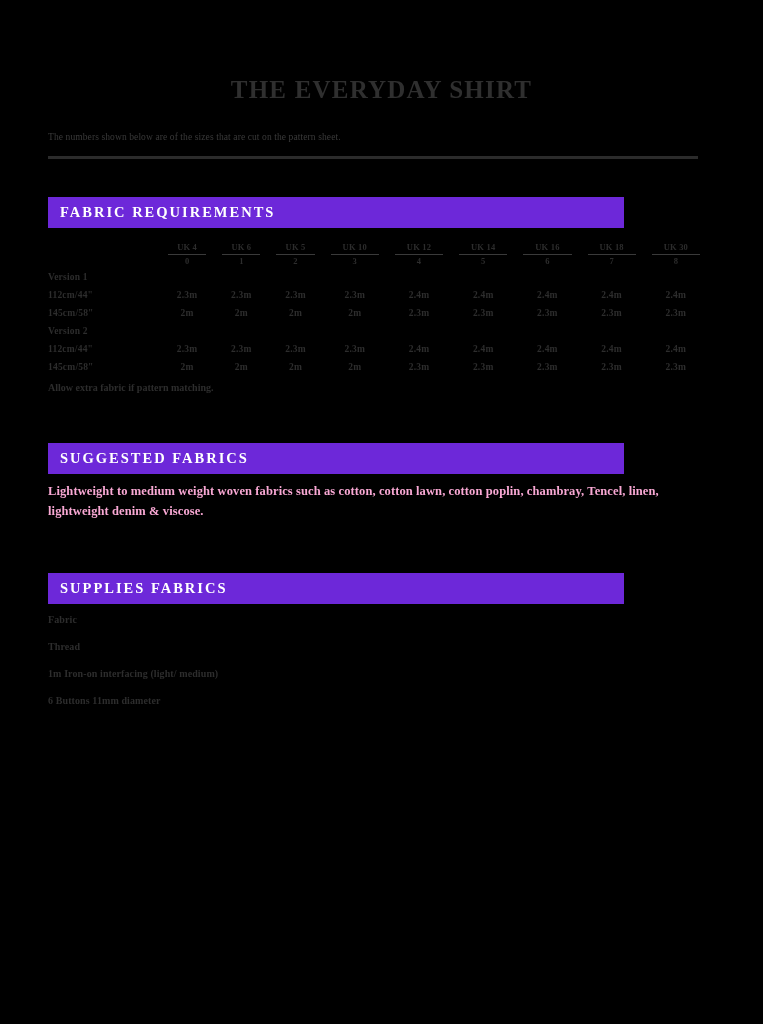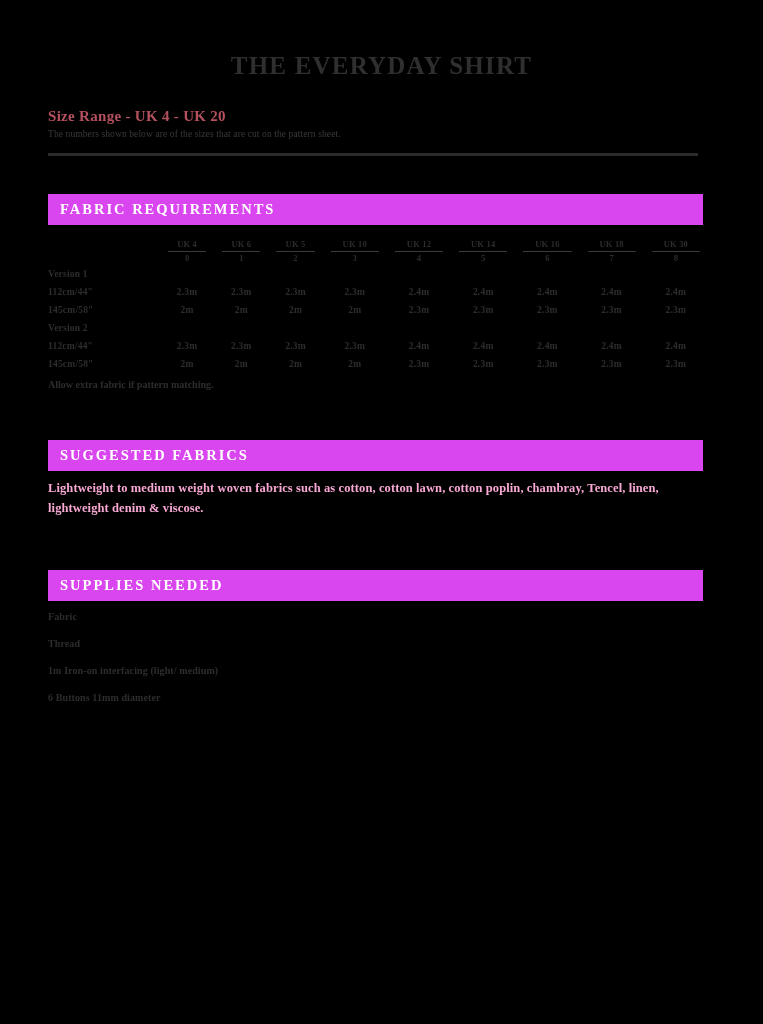--- a/index.html
+++ b/index.html
@@ -22,21 +22,21 @@
     position: relative;
   }
   
   .doc-title {
     text-align: center;
     font-family: "Liberation Serif", serif;
     font-weight: bold;
     font-size: 25px;
     letter-spacing: 1.2px;
     color: #2f2f2f;
-    padding-top: 52px;
+    padding-top: 76px;
   }
   
   .size-block {
     margin: 28px 0 0 48px;
   }
   .size-range {
     color: #b5505f;
     font-weight: bold;
     font-size: 15px;
     letter-spacing: 0.3px;
@@ -49,22 +49,22 @@
   }
   .rule {
     margin: 14px 48px 0 48px;
     height: 3px;
     background: #2b2b2b;
     width: 650px;
   }
   
   .section-bar {
     margin: 0 3px 0 48px;
-    width: 655px;
-    background: #d946ef;
+    width: 576px;
+    background: #6d28d9;
     color: #ffffff;
     font-weight: bold;
     font-size: 14.5px;
     letter-spacing: 2px;
     padding: 7px 0 7px 12px;
     box-sizing: border-box;
   }
   .bar-fabric-req { margin-top: 38px; }
   .bar-suggested  { margin-top: 50px; }
   .bar-supplies   { margin-top: 52px; }
@@ -142,21 +142,20 @@
   }
 </style>
 </head>
 <body>
 
 <div class="page">
 
   <div class="doc-title">THE EVERYDAY SHIRT</div>
 
   <div class="size-block">
-    <div class="size-range">Size Range - UK 4 - UK 20</div>
     <div class="size-note">The numbers shown below are of the sizes that are cut on the pattern sheet.</div>
   </div>
 
   <div class="rule"></div>
 
   <div class="section-bar bar-fabric-req">FABRIC REQUIREMENTS</div>
 
   <table class="fab-table">
     <thead>
       <tr>
@@ -259,21 +258,21 @@
         <td>2.3m</td>
       </tr>
     </tbody>
   </table>
 
   <div class="allow-note">Allow extra fabric if pattern matching.</div>
 
   <div class="section-bar bar-suggested">SUGGESTED FABRICS</div>
   <div class="suggested-text">Lightweight to medium weight woven fabrics such as cotton, cotton lawn, cotton poplin, chambray, Tencel, linen, lightweight denim &amp; viscose.</div>
 
-  <div class="section-bar bar-supplies">SUPPLIES NEEDED</div>
+  <div class="section-bar bar-supplies">SUPPLIES FABRICS</div>
   <ul class="supplies-list">
     <li>Fabric</li>
     <li>Thread</li>
     <li>1m Iron-on interfacing (light/ medium)</li>
     <li>6 Buttons 11mm diameter</li>
   </ul>
 
 </div>
 
 </body></html>

